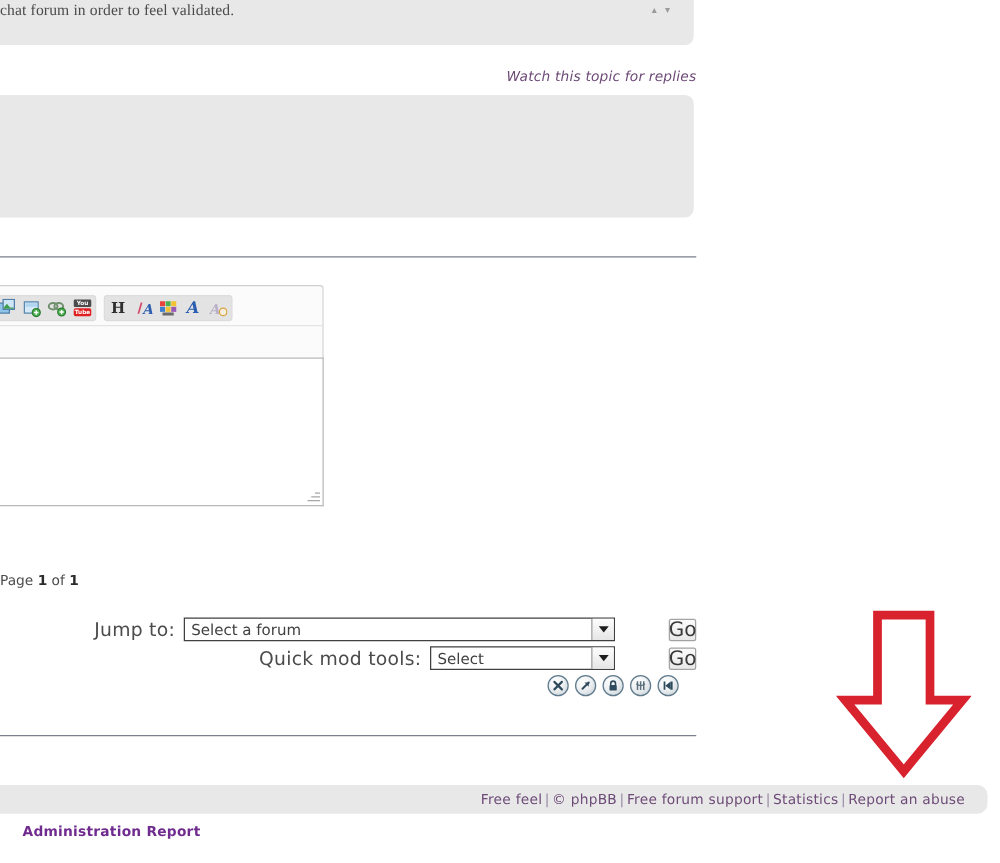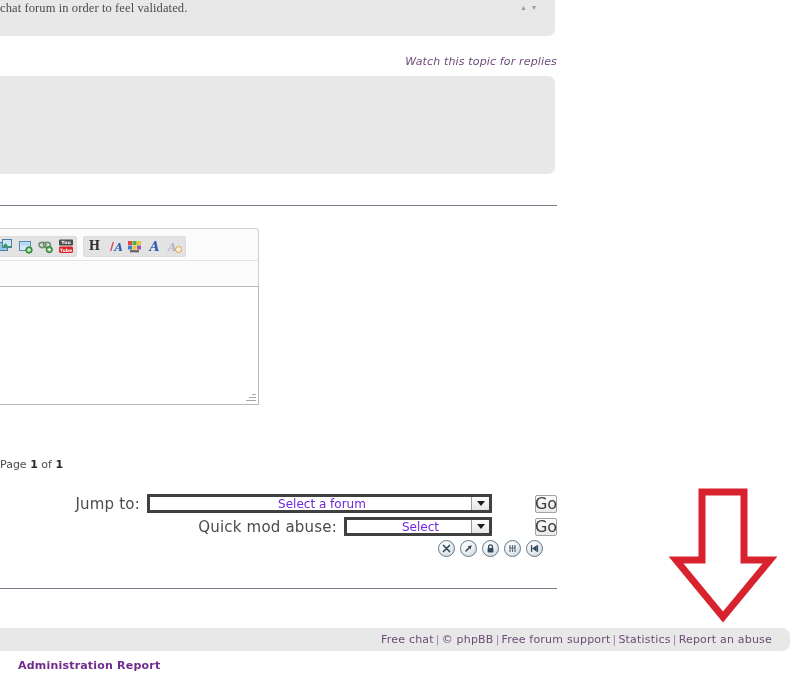--- a/index.html
+++ b/index.html
@@ -193,29 +193,28 @@
   }
   .form-label {
     font-size: 15px;
     color: #4b4b4b;
     letter-spacing: .2px;
   }
   .sel {
     position: relative;
     height: 19px;
     background: #ffffff;
-    border: 3px solid #404040;
+    border: 1px solid #404040;
     box-sizing: border-box;
     display: flex;
     align-items: center;
     font-size: 12px;
-    color: #6d28d9;
+    color: #404040;
     padding-left: 5px;
     font-family: "DejaVu Sans", "Liberation Sans", sans-serif;
-    justify-content: center;
   }
   .sel.wide   { width: 345px; }
   .sel.narrow { width: 148px; }
   .sel-arrow {
     position: absolute;
     right: 0;
     top: 0;
     bottom: 0;
     width: 17px;
     background: linear-gradient(#fdfdfd, #e6e6e6);
@@ -425,21 +424,21 @@
   <div class="form-line">
     <span class="form-label">Jump to:</span>
     <div class="sel wide">
       <span>Select a forum</span>
       <span class="sel-arrow"></span>
     </div>
     <div class="go-btn">Go</div>
   </div>
 
   <div class="form-line">
-    <span class="form-label">Quick mod abuse:</span>
+    <span class="form-label">Quick mod tools:</span>
     <div class="sel narrow">
       <span>Select</span>
       <span class="sel-arrow"></span>
     </div>
     <div class="go-btn">Go</div>
   </div>
 
 </div>
 
 <div class="modtools-row">
@@ -476,17 +475,17 @@
 </div>
 
 <div class="red-arrow">
   <svg width="108" height="138" viewBox="0 0 108 138">
     <path d="M33 6 L75 6 L75 74 L101 74 L54 131 L7 74 L33 74 Z" fill="none" stroke="#d8232f" stroke-width="7" stroke-linejoin="miter"></path>
   </svg>
 </div>
 
 <div class="footer-bar">
   <div class="footer-links">
-    <a href="#">Free chat</a><span class="sep">|</span><a href="#">© phpBB</a><span class="sep">|</span><a href="#">Free forum support</a><span class="sep">|</span><a href="#">Statistics</a><span class="sep">|</span><a href="#">Report an abuse</a>
+    <a href="#">Free feel</a><span class="sep">|</span><a href="#">© phpBB</a><span class="sep">|</span><a href="#">Free forum support</a><span class="sep">|</span><a href="#">Statistics</a><span class="sep">|</span><a href="#">Report an abuse</a>
   </div>
 </div>
 
 <div class="admin-panel">Administration Report</div>
 
 </body></html>

